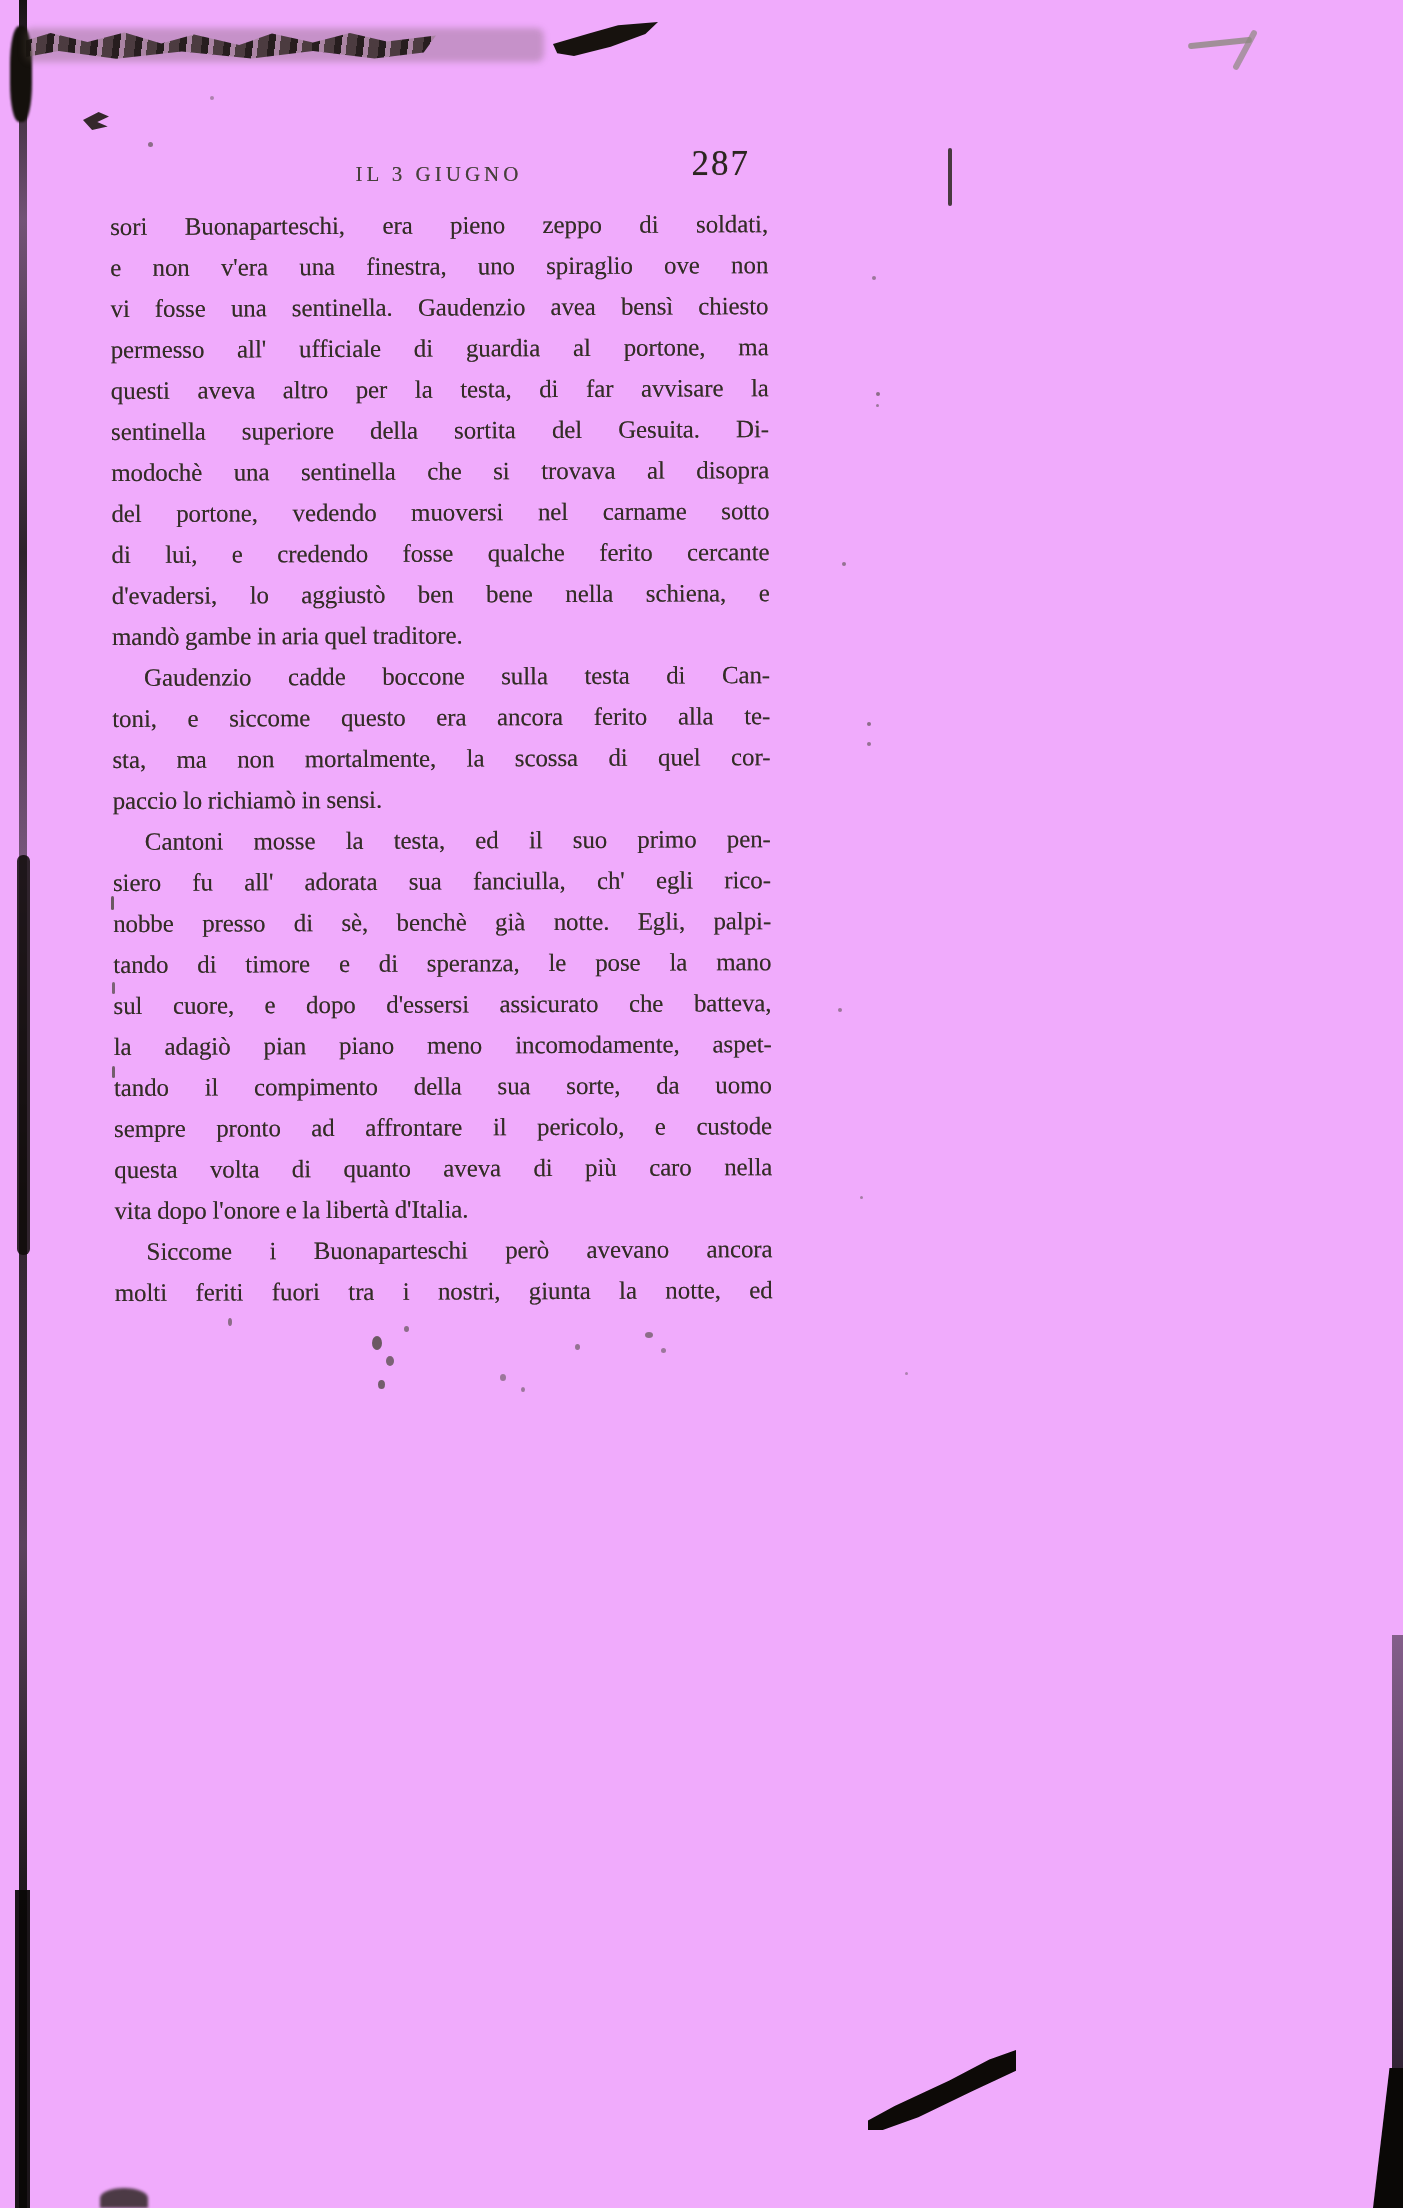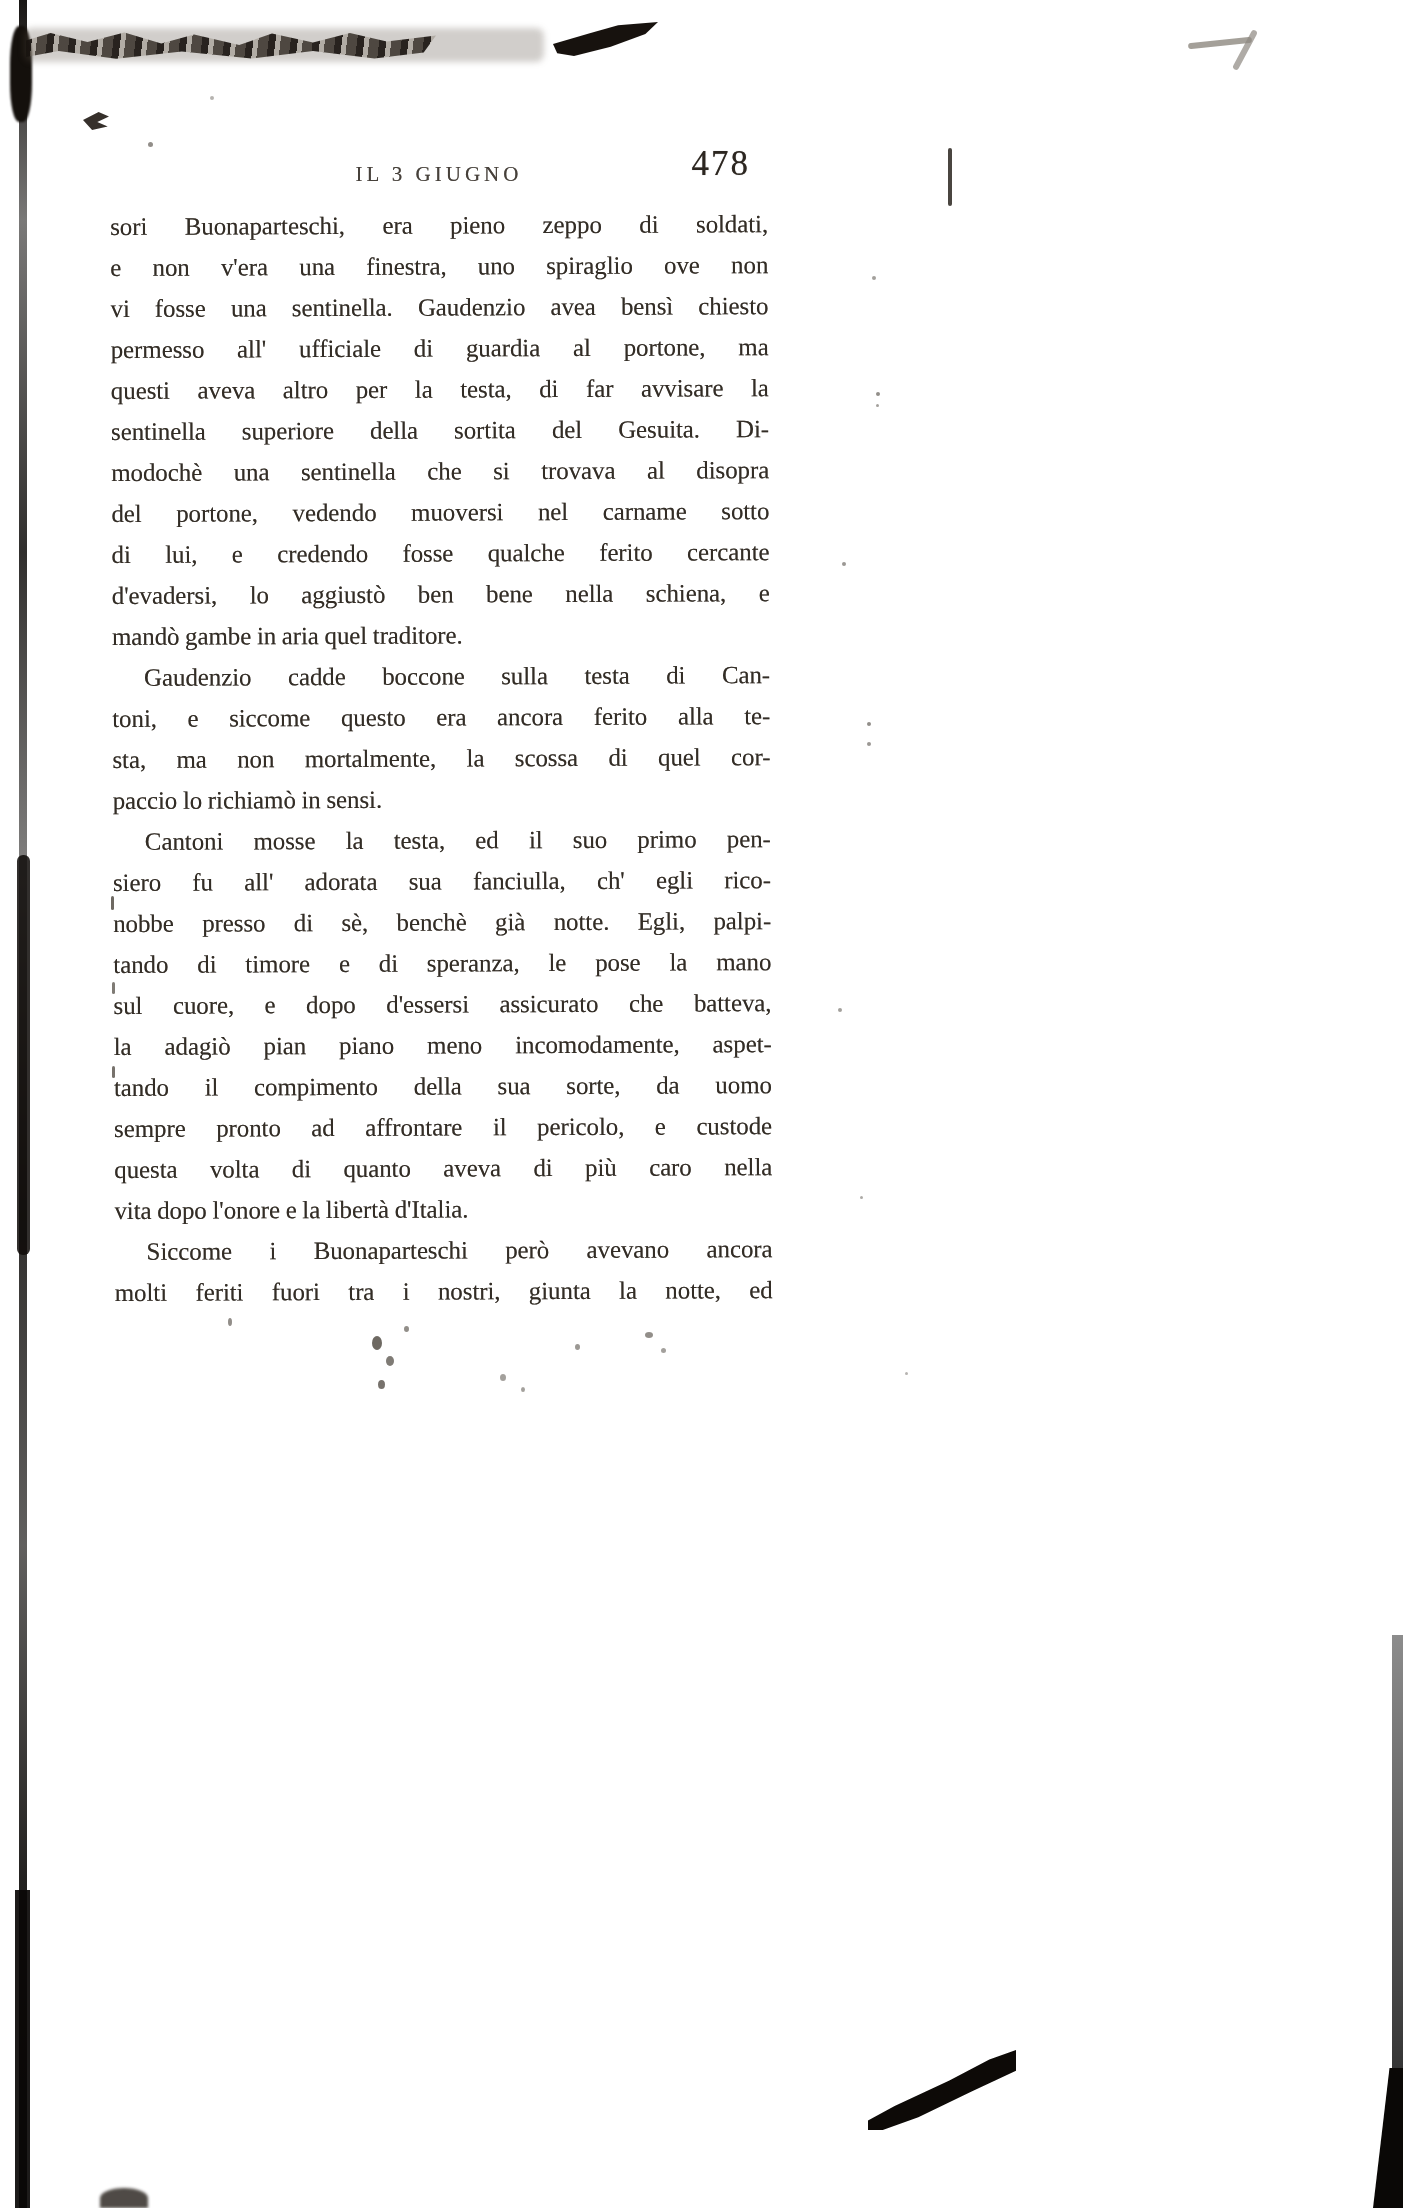--- a/index.html
+++ b/index.html
@@ -1,21 +1,21 @@
 <!DOCTYPE html>
 <html><head>
 <meta charset="utf-8">
 <style>
   * { margin:0; padding:0; box-sizing:border-box; }
   html, body { background:#dedbd5; }
   .page {
     position:relative;
     width:1403px; height:2208px;
     margin:0 auto;
-    background:#ffffff;
+    background:#f0abfc;
     overflow:hidden;
     font-family:"Liberation Serif","DejaVu Serif",serif;
     color:#332d26;
   }
 
   
   .header { position:absolute; left:110px; top:148px; width:658px; height:52px; }
   .title {
     position:absolute; left:50%; top:14px; transform:translateX(-50%);
     font-size:21px; letter-spacing:4px; white-space:nowrap;
@@ -136,21 +136,21 @@
   <div class="speck" style="left:404px;top:1326px;width:5px;height:6px;opacity:.6"></div>
   <div class="speck" style="left:500px;top:1374px;width:6px;height:7px;opacity:.5"></div>
   <div class="speck" style="left:521px;top:1387px;width:4px;height:5px;opacity:.5"></div>
   <div class="speck" style="left:575px;top:1344px;width:5px;height:6px;opacity:.55"></div>
   <div class="speck" style="left:645px;top:1332px;width:8px;height:6px;opacity:.6"></div>
   <div class="speck" style="left:661px;top:1348px;width:5px;height:5px;opacity:.5"></div>
   <div class="speck" style="left:905px;top:1372px;width:3px;height:3px;opacity:.4"></div>
 
   <div class="header">
     <span class="title">IL 3 GIUGNO</span>
-    <span class="pagenum">478</span>
+    <span class="pagenum">287</span>
   </div>
 
   <div class="text">
 
     <div class="para">
       <div class="line">sori Buonaparteschi, era pieno zeppo di soldati,</div>
       <div class="line">e non v'era una finestra, uno spiraglio ove non</div>
       <div class="line">vi fosse una sentinella. Gaudenzio avea bensì chiesto</div>
       <div class="line">permesso all' ufficiale di guardia al portone, ma</div>
       <div class="line">questi aveva altro per la testa, di far avvisare la</div>

